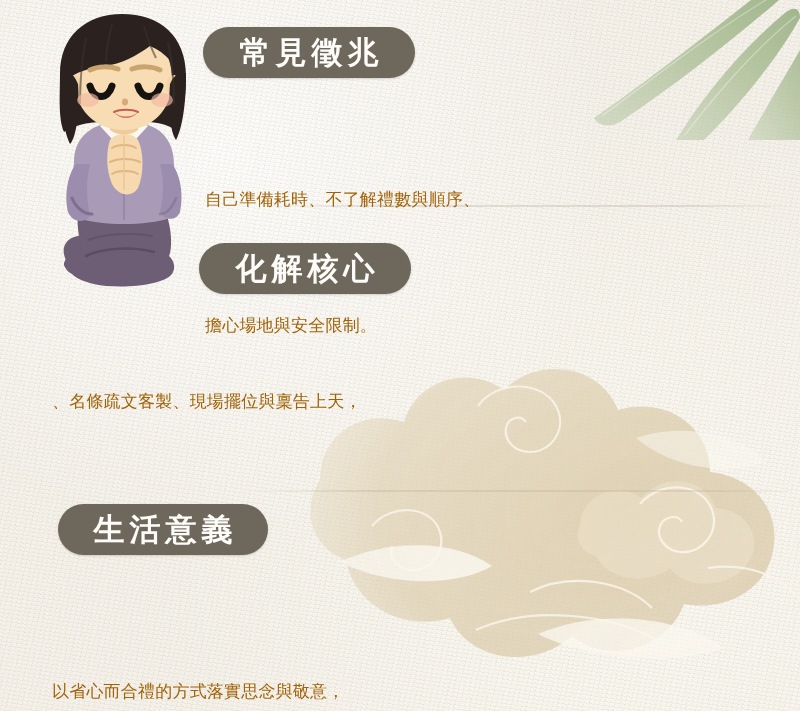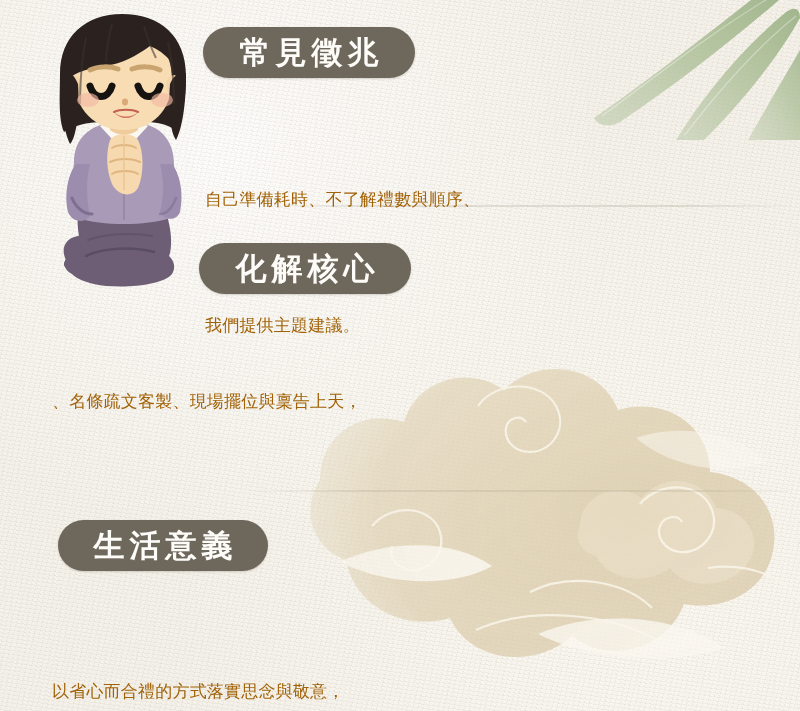--- a/index.html
+++ b/index.html
@@ -98,21 +98,21 @@
     font-weight: 700;
     letter-spacing: .16em;
     text-indent: .16em;
     font-size: 31px;
     line-height: 1;
     box-shadow: 0 1px 2px rgba(90,82,70,.22);
     white-space: nowrap;
   }
   .badge-1 { left: 203px; top: 27px;  width: 212px; height: 51px; font-family: Liberation Serif, serif; }
   .badge-2 { left: 199px; top: 232px; width: 212px; height: 51px; margin-top: 11px; }
-  .badge-3 { left: 58px;  top: 520px; width: 210px; height: 51px; }
+  .badge-3 { left: 58px;  top: 504px; width: 210px; height: 51px; }
 
   
   .paragraph {
     position: absolute;
     color: #a16207;
     font-size: 17px;
     line-height: 42px;
     letter-spacing: .012em;
     white-space: pre;
   }
@@ -257,21 +257,21 @@
 
     <ellipse cx="99" cy="90" rx="3" ry="3.4" fill="#dba878"></ellipse>
 
     <path d="M88,100 C94,108 106,108 112,100 C106,106 94,106 88,100 Z" fill="#d2705f"></path>
     <path d="M88,100 C94,97 106,97 112,100" stroke="#c4604f" stroke-width="2" fill="none" stroke-linecap="round"></path>
   </svg>
 
   <div class="badge badge-1">常見徵兆</div>
   <div class="paragraph para-1">
     <span class="line">自己準備耗時、不了解禮數與順序、</span>
-    <span class="line">我們提供主題建議。</span>
+    <span class="line">擔心場地與安全限制。</span>
   </div>
 
   <div class="badge badge-2">化解核心</div>
   <div class="paragraph para-2">
     <span class="line">、名條疏文客製、現場擺位與稟告上天，</span>
     
   </div>
 
   <div class="badge badge-3">生活意義</div>
   <div class="paragraph para-3">

